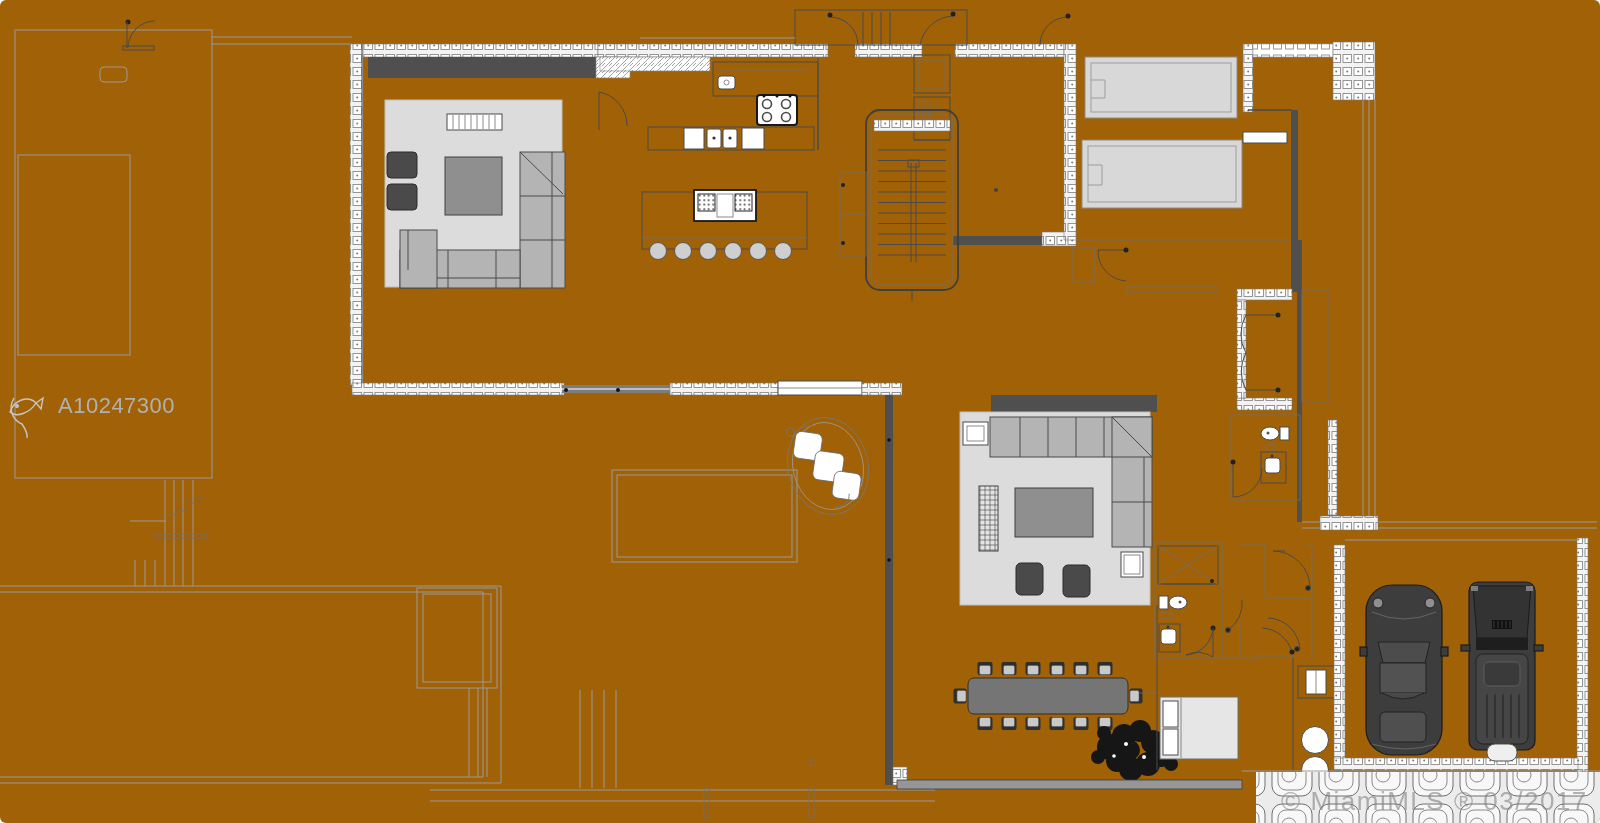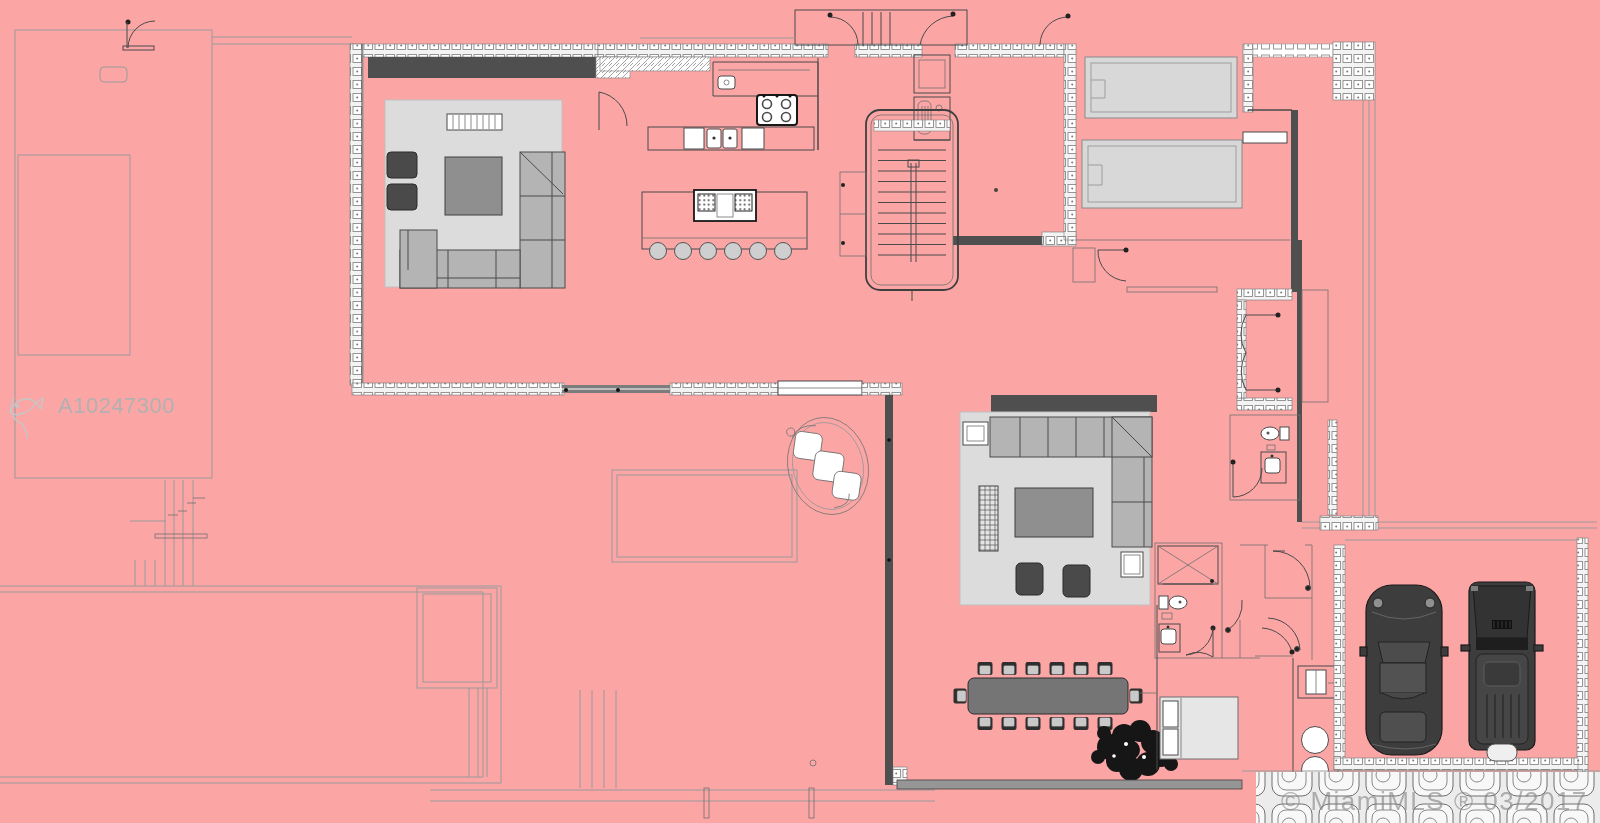--- a/index.html
+++ b/index.html
@@ -1,17 +1,17 @@
 <!DOCTYPE html>
 <html style="--line: #4a4a4a; --line-light: #9a9a9a; --wall-dark: #4f4f4f; --rug: #dcdcdc; --sofa: #b4b4b4; --coffee-table: #8f8f8f; --dining-table: #757575; --dark-furniture: #4a4a4a; --bed: #d8d8d8; --car: #3d3d3d; --tree: #161616; --watermark: #b1b1b1;"><head>
 <meta charset="utf-8">
 <style>
   html,body{margin:0;padding:0;background:#fff;}
-  #stage{position:relative;width:1600px;height:823px;background:#fca5a5;overflow:hidden;
-         font-family:"Liberation Sans", sans-serif;}
+  #stage{position:relative;width:1600px;height:823px;background:#a16207;overflow:hidden;
+         font-family:"Liberation Sans", sans-serif;border-radius:6px;}
   svg{display:block}
   .s1{stroke:var(--line,#4a4a4a);fill:none;stroke-width:1}
   .s1b{stroke:var(--line,#4a4a4a);fill:none;stroke-width:1.6}
   .s2{stroke:var(--line-light,#9a9a9a);fill:none;stroke-width:1}
   .s3{stroke:#6f6f6f;fill:none;stroke-width:.8}
   .wallD{fill:var(--wall-dark,#4f4f4f);stroke:none}
   .rug{fill:var(--rug,#dcdcdc);stroke:#c0c0c0;stroke-width:1}
   .sofa{fill:var(--sofa,#b4b4b4);stroke:#4a4a4a;stroke-width:1}
   .darkF{fill:var(--dark-furniture,#4a4a4a);stroke:#2b2b2b;stroke-width:1}
   .midF{fill:var(--coffee-table,#8f8f8f);stroke:#3f3f3f;stroke-width:1}

